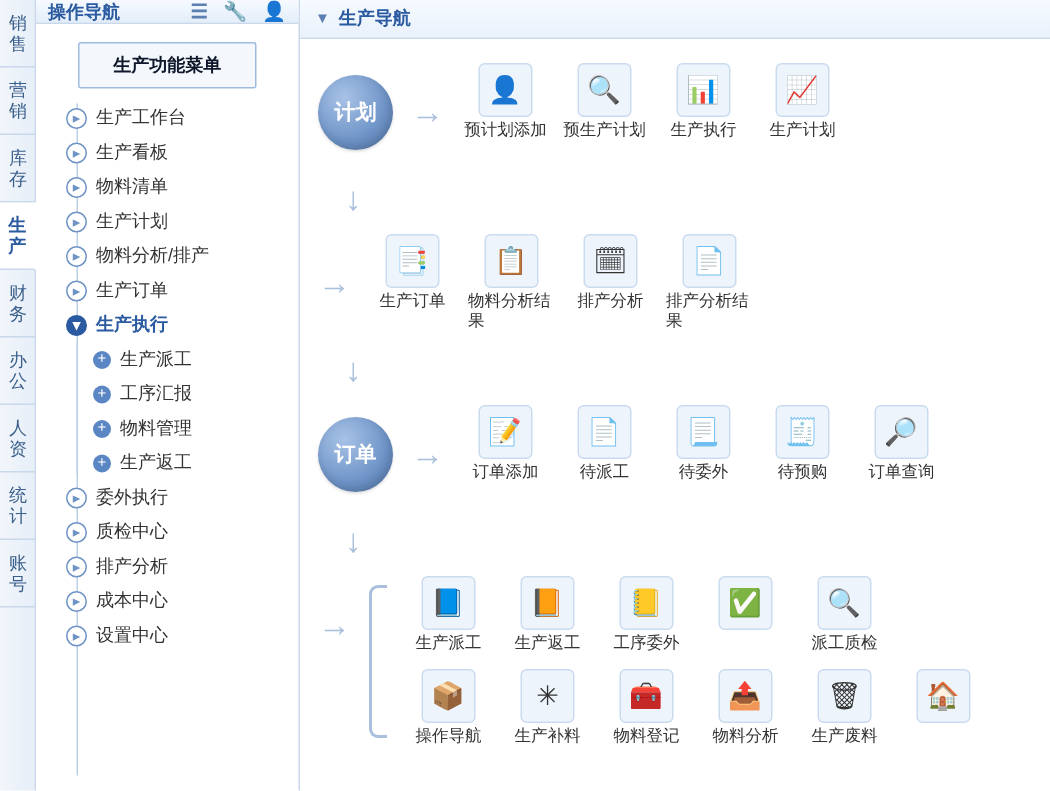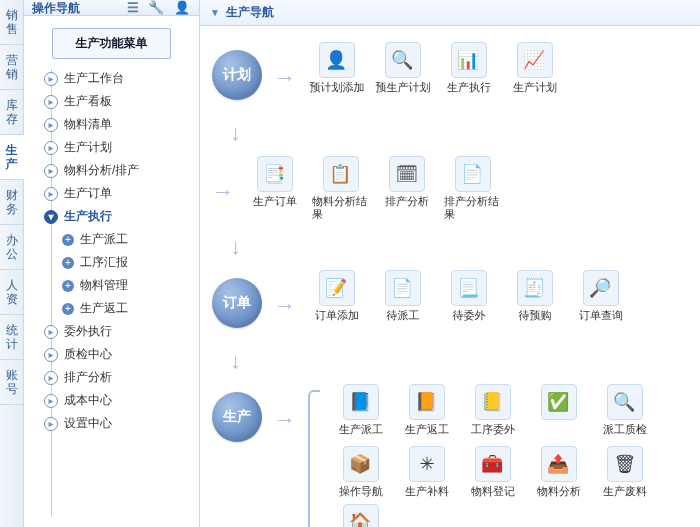--- a/index.html
+++ b/index.html
@@ -367,21 +367,20 @@
             <div class="lbl">待预购</div>
           </div>
           <div class="tile">
             <div class="ic">🔎</div>
             <div class="lbl">订单查询</div>
           </div>
         </div>
       </div>
       <div style="color: rgb(169, 191, 220); font-size: 22px; font-weight: bold; margin: 4px 0px 10px 18px;">↓</div>
       <div class="stage-row">
-        <div class="stage-bubble">生产</div>
         <div class="h-arrow">→</div>
         <div class="bracket"></div>
         <div class="stage-prod-tiles">
           <div class="tiles">
             <div class="tile">
               <div class="ic">📘</div>
               <div class="lbl">生产派工</div>
             </div>
             <div class="tile">
               <div class="ic">📙</div>

